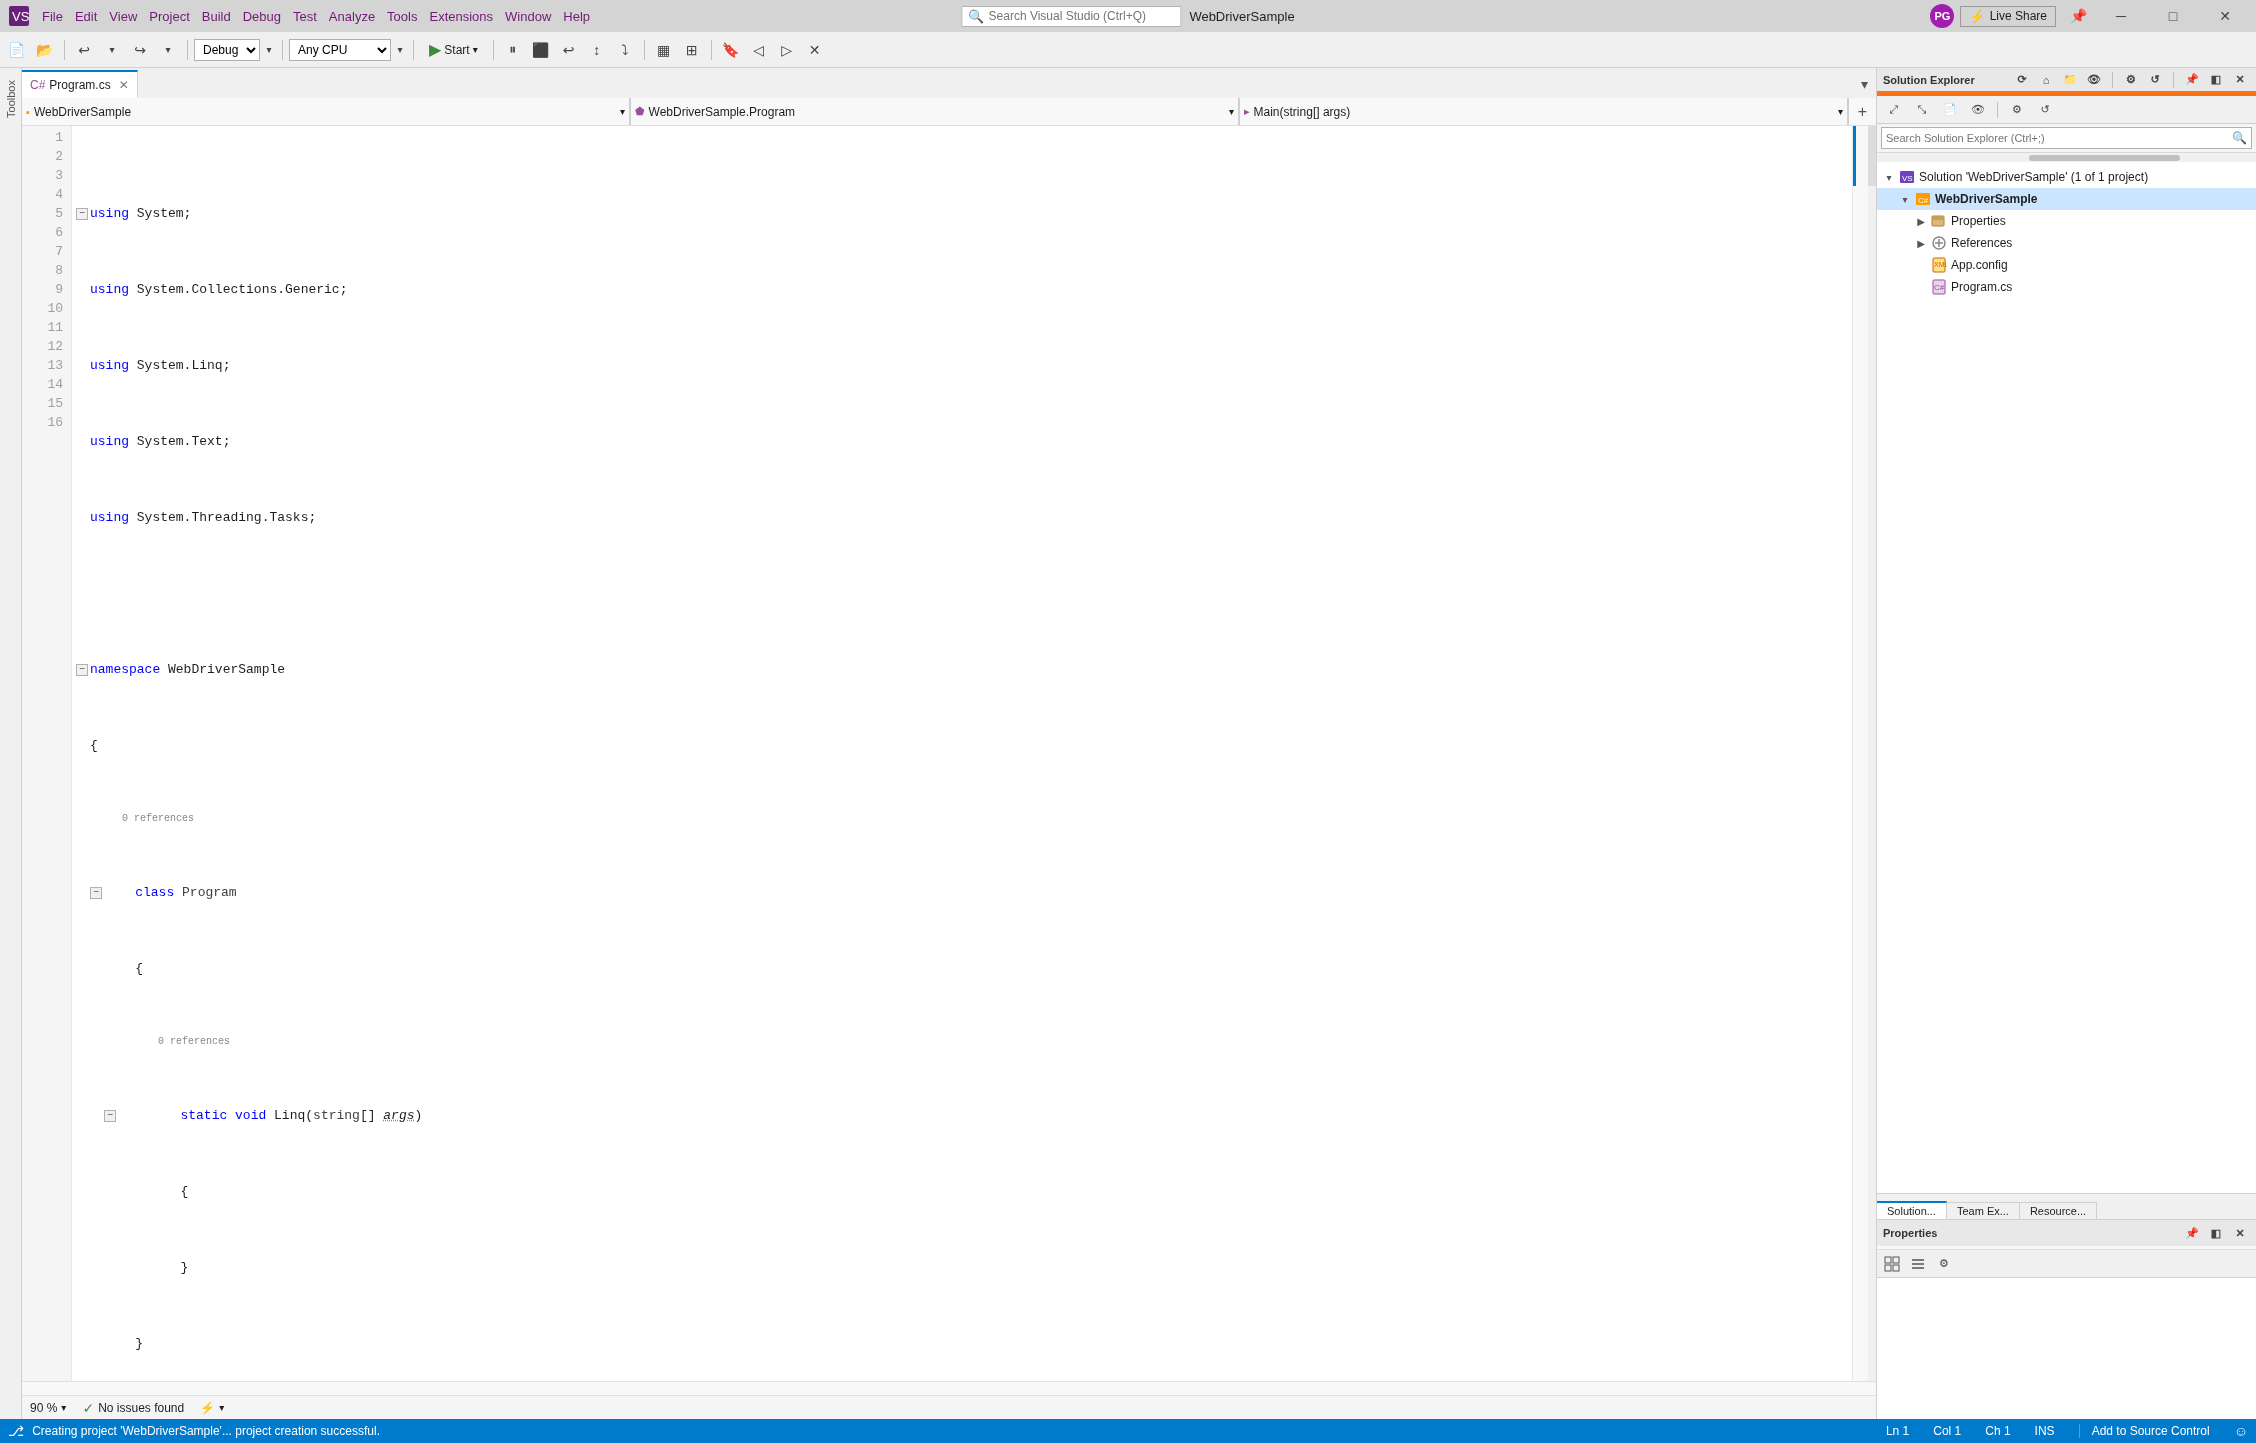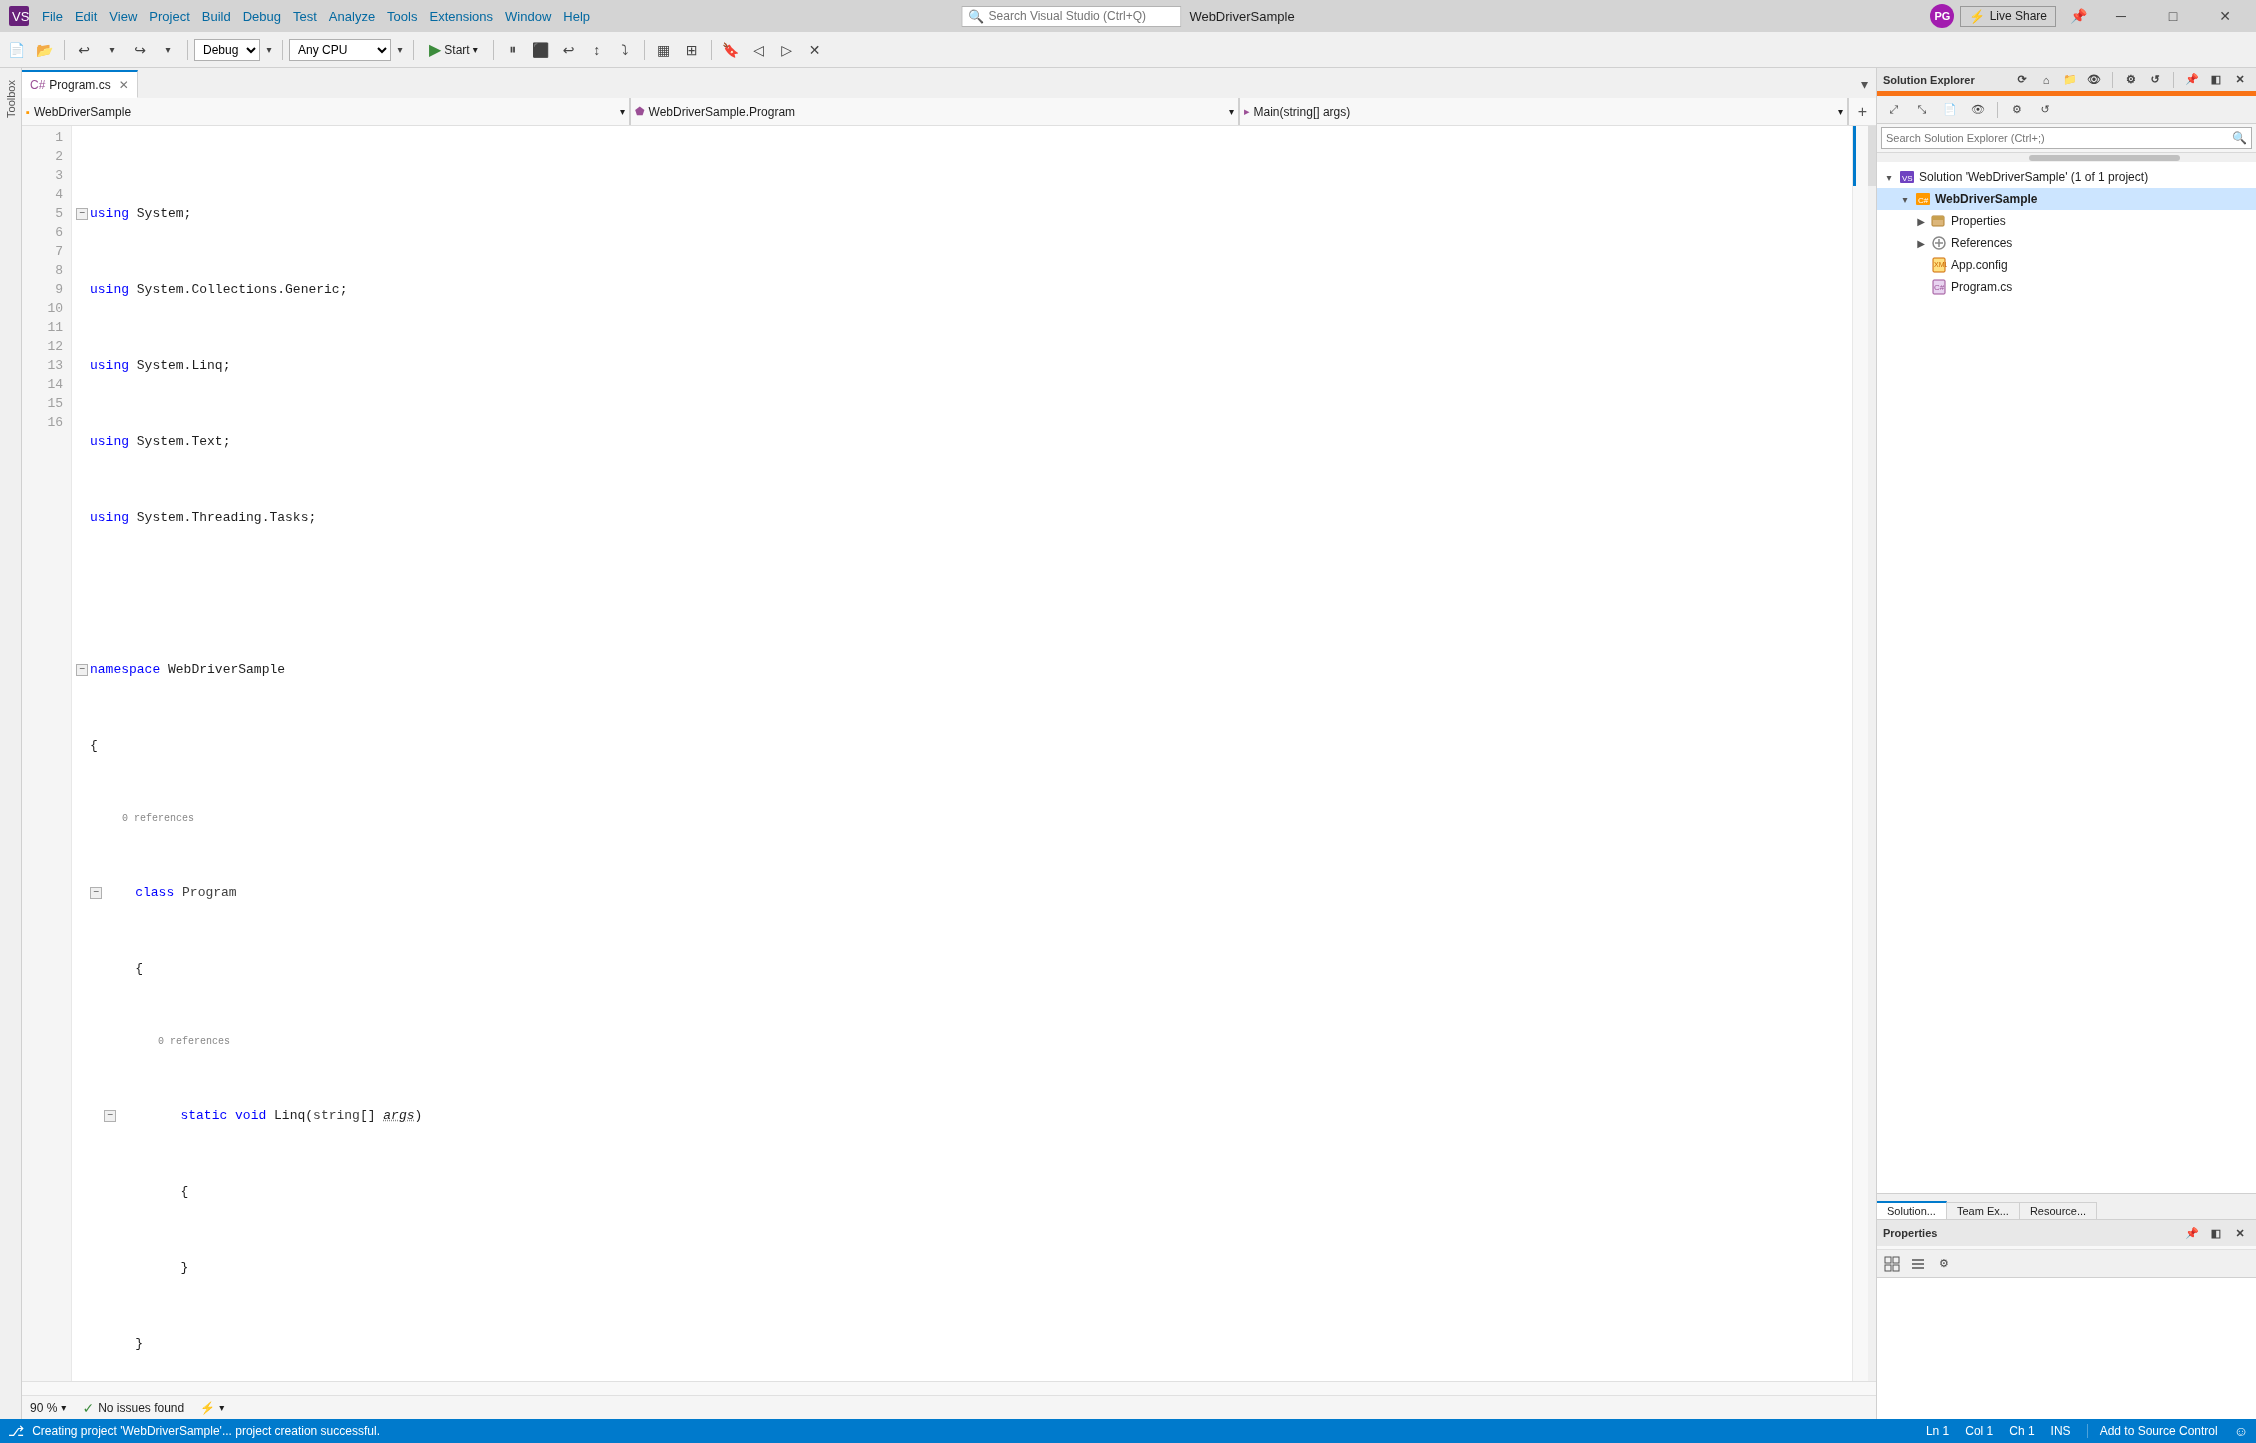--- a/index.html
+++ b/index.html
@@ -25,21 +25,21 @@
       padding: 0 8px;
       flex-shrink: 0;
     }
     #title-bar-left {
       display: flex;
       align-items: center;
       gap: 8px;
     }
     .menu-item {
       font-size: 13px;
-      color: #0369a1;
+      color: #701a75;
       padding: 2px 6px;
       cursor: pointer;
     }
     .title-btn {
       width: 46px;
       height: 32px;
       display: flex;
       align-items: center;
       justify-content: center;
       cursor: pointer;
@@ -289,21 +289,21 @@
       background: #007acc;
       color: #fff;
       display: flex;
       align-items: center;
       justify-content: space-between;
       padding: 0 8px;
       flex-shrink: 0;
       font-size: 12px;
     }
     #status-left { display: flex; align-items: center; gap: 8px; }
-    #status-right { display: flex; align-items: center; gap: 16px; }
+    #status-right { display: flex; align-items: center; gap: 24px; }
 
     
     #right-panel {
       width: 380px;
       display: flex;
       flex-direction: column;
       border-left: 1px solid #d0d0d0;
       background: #f5f5f5;
       flex-shrink: 0;
     }

